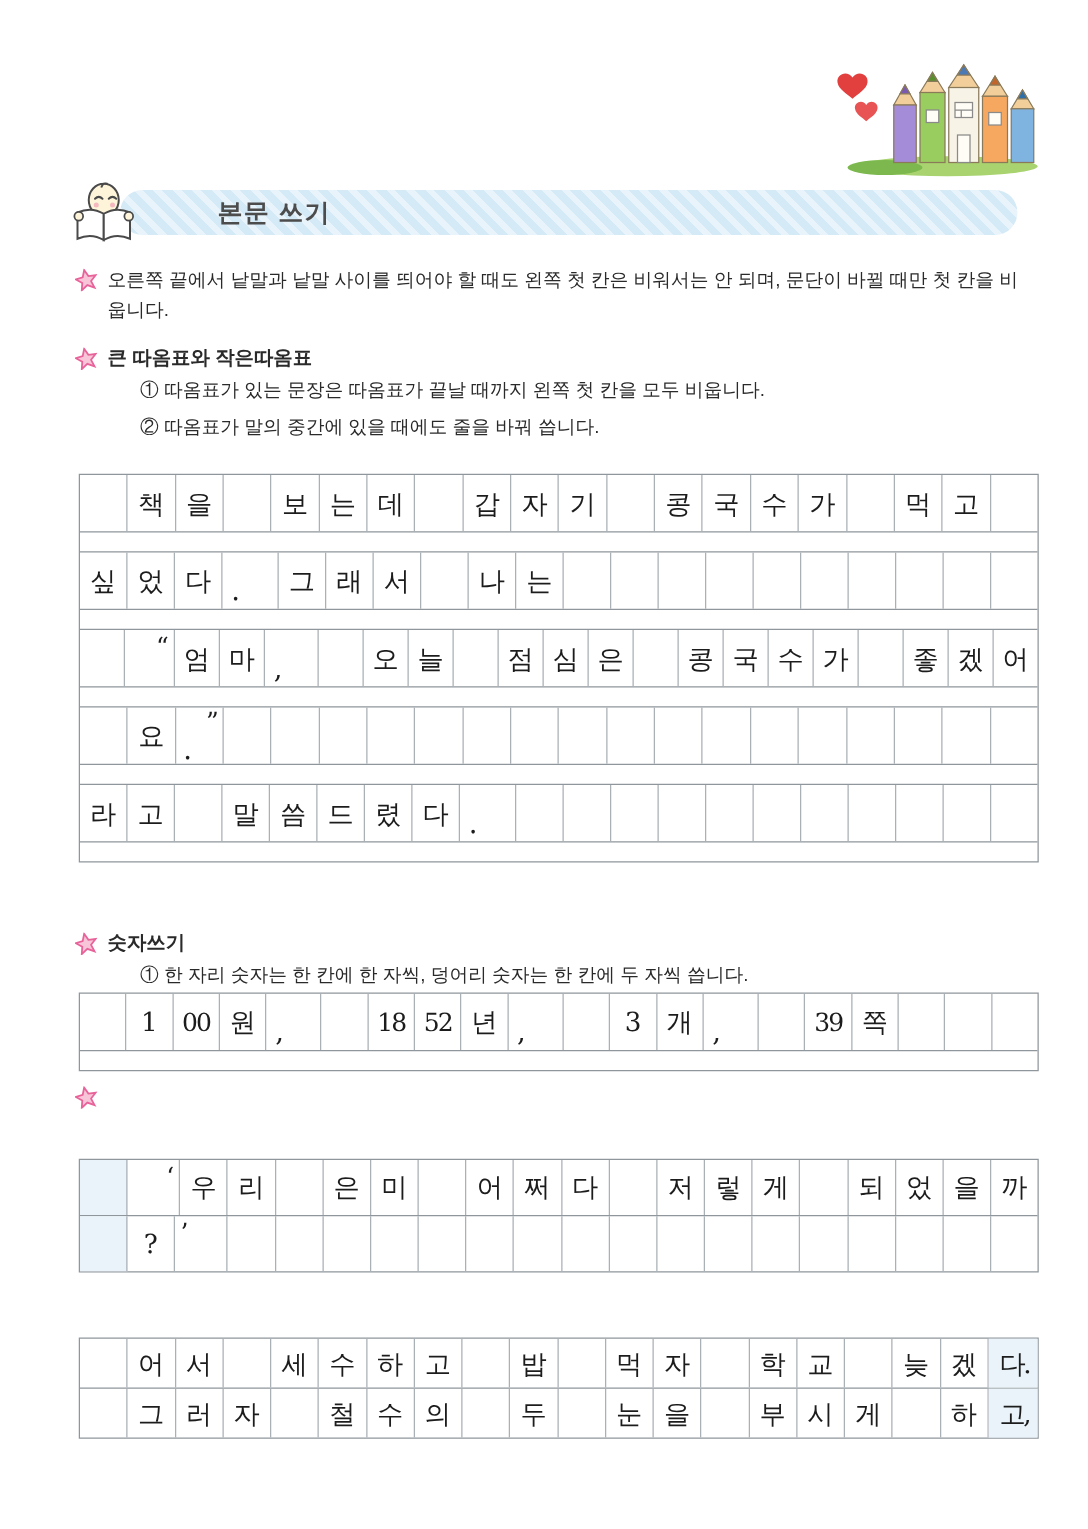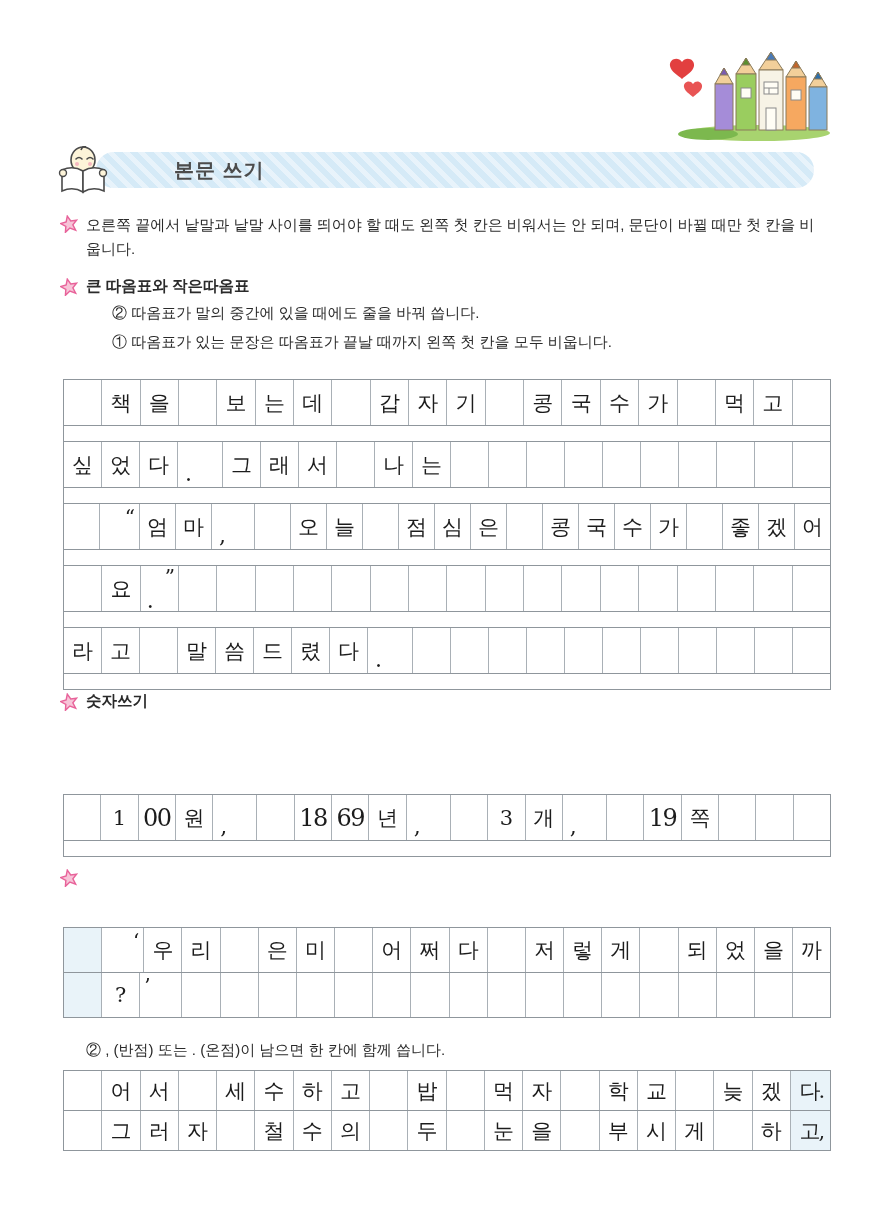--- a/index.html
+++ b/index.html
@@ -32,21 +32,21 @@
   .g-band{height:15px;}
   .g-cell{position:relative;flex:1 1 0;display:flex;align-items:center;justify-content:center;
      border-right:1px solid #a9b0b6;box-sizing:border-box;
      font-family:"DejaVu Serif",serif;font-size:21px;color:#1c1c1c;overflow:visible;}
   .g-cell:last-child{border-right:none;}
   .h45 .g-cell{height:45px;} .h44 .g-cell{height:44px;} .h39 .g-cell{height:39px;}
   .g-cell.shaded{background:#e9f3f9;}
   .g-cell.p-bl{justify-content:flex-start;align-items:flex-end;padding:0 0 1px 7px;font-size:22px;}
   .g-cell.p-tr{justify-content:flex-end;align-items:flex-start;padding:1px 4px 0 0;font-size:20px;}
   .g-cell.p-tl{justify-content:flex-start;align-items:flex-start;padding:1px 0 0 4px;font-size:20px;}
-  .g-cell.two{font-size:24px;letter-spacing:-1.5px;}
+  .g-cell.two{font-size:20px;letter-spacing:-1.5px;}
   .g-cell .cb-dot{position:absolute;left:6px;bottom:-2px;font-size:22px;}
   .g-cell .cb-q{position:absolute;right:3px;top:-1px;font-size:20px;}
   .g-cell.tail{letter-spacing:-2px;padding-left:2px;}
 </style>
 </head>
 <body>
 
 <div class="page">
 
   <div class="illustration">
@@ -114,22 +114,22 @@
   </div>
 
   <div class="star-para" style="top:276px">
     <span class="star-icon">
       <svg width="18" height="18" viewBox="0 0 20 20">
           <path d="M10 1 L12.6 7 L19 7.6 L14 11.8 L15.8 18.2 L10 14.6 L4.2 18.2 L6 11.8 L1 7.6 L7.4 7 Z" fill="#f7c4d8" stroke="#e8639a" stroke-width="1.6" transform="rotate(-12 10 10)"></path>
         </svg>
     </span>
     <div>
       <div class="sec-title">큰 따옴표와 작은따옴표</div>
+      <div class="numbered">① 따옴표가 있는 문장은 따옴표가 끝날 때까지 왼쪽 첫 칸을 모두 비웁니다.</div>
       <div class="numbered">② 따옴표가 말의 중간에 있을 때에도 줄을 바꿔 씁니다.</div>
-      <div class="numbered">① 따옴표가 있는 문장은 따옴표가 끝날 때까지 왼쪽 첫 칸을 모두 비웁니다.</div>
     </div>
   </div>
 
   <div class="mgrid h45" style="top:379px">
       <div class="g-row">
         <div class="g-cell"></div>
         <div class="g-cell">책</div>
         <div class="g-cell">을</div>
         <div class="g-cell"></div>
         <div class="g-cell">보</div>
@@ -241,49 +241,50 @@
         <div class="g-cell"></div>
         <div class="g-cell"></div>
         <div class="g-cell"></div>
         <div class="g-cell"></div>
         <div class="g-cell"></div>
         <div class="g-cell"></div>
       </div>
       <div class="g-band"></div>
     </div>
 
-  <div class="star-para" style="top:691px">
+  <div class="star-para" style="top:744px">
     <span class="star-icon">
       <svg width="18" height="18" viewBox="0 0 20 20">
           <path d="M10 1 L12.6 7 L19 7.6 L14 11.8 L15.8 18.2 L10 14.6 L4.2 18.2 L6 11.8 L1 7.6 L7.4 7 Z" fill="#f7c4d8" stroke="#e8639a" stroke-width="1.6" transform="rotate(-12 10 10)"></path>
         </svg>
     </span>
     <div>
       <div class="sec-title">숫자쓰기</div>
+      <div class="numbered">① 한 자리 숫자는 한 칸에 한 자씩, 덩어리 숫자는 한 칸에 두 자씩 씁니다.</div>
     </div>
   </div>
 
   <div class="mgrid h45" style="top:794px">
       <div class="g-row">
         <div class="g-cell"></div>
         <div class="g-cell">1</div>
         <div class="g-cell two">00</div>
         <div class="g-cell">원</div>
         <div class="g-cell p-bl">,</div>
         <div class="g-cell"></div>
         <div class="g-cell two">18</div>
-        <div class="g-cell two">69</div>
+        <div class="g-cell two">52</div>
         <div class="g-cell">년</div>
         <div class="g-cell p-bl">,</div>
         <div class="g-cell"></div>
         <div class="g-cell">3</div>
         <div class="g-cell">개</div>
         <div class="g-cell p-bl">,</div>
         <div class="g-cell"></div>
-        <div class="g-cell two">19</div>
+        <div class="g-cell two">39</div>
         <div class="g-cell">쪽</div>
         <div class="g-cell"></div>
         <div class="g-cell"></div>
         <div class="g-cell"></div>
       </div>
       <div class="g-band"></div>
     </div>
 
   <div class="star-para" style="top:867px">
     <span class="star-icon">
@@ -335,23 +336,20 @@
         <div class="g-cell"></div>
         <div class="g-cell"></div>
         <div class="g-cell"></div>
         <div class="g-cell"></div>
         <div class="g-cell"></div>
         <div class="g-cell"></div>
         <div class="g-cell"></div>
       </div>
     </div>
 
-  <div class="star-para" style="top:1038px;left:86px">
-    <p>② , (반점) 또는 . (온점)이 남으면 한 칸에 함께 씁니다.</p>
-  </div>
 
   <div class="mgrid h39" style="top:1070px">
       <div class="g-row">
         <div class="g-cell"></div>
         <div class="g-cell">어</div>
         <div class="g-cell">서</div>
         <div class="g-cell"></div>
         <div class="g-cell">세</div>
         <div class="g-cell">수</div>
         <div class="g-cell">하</div>

